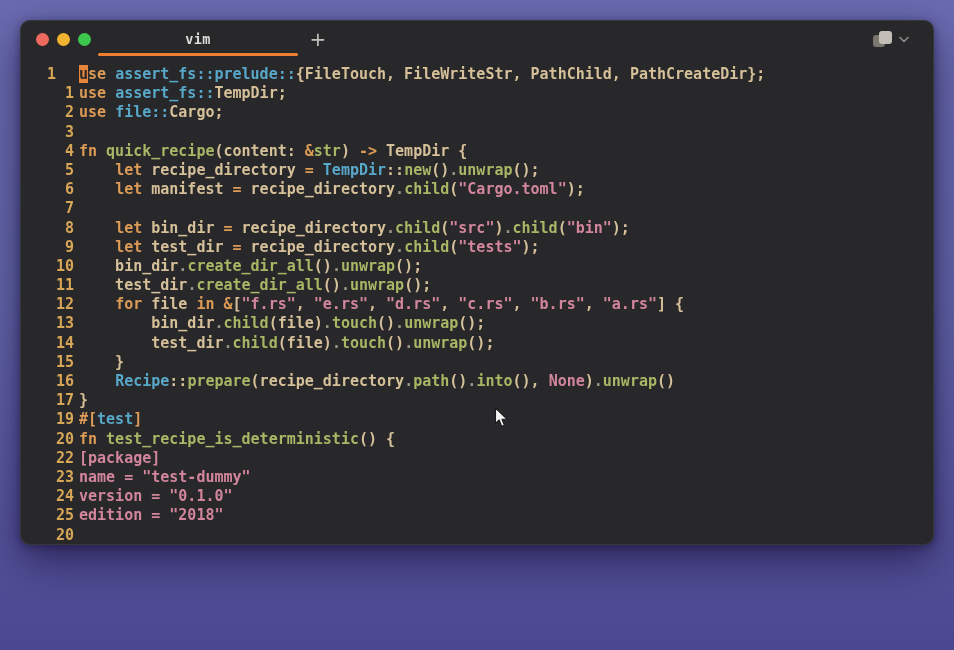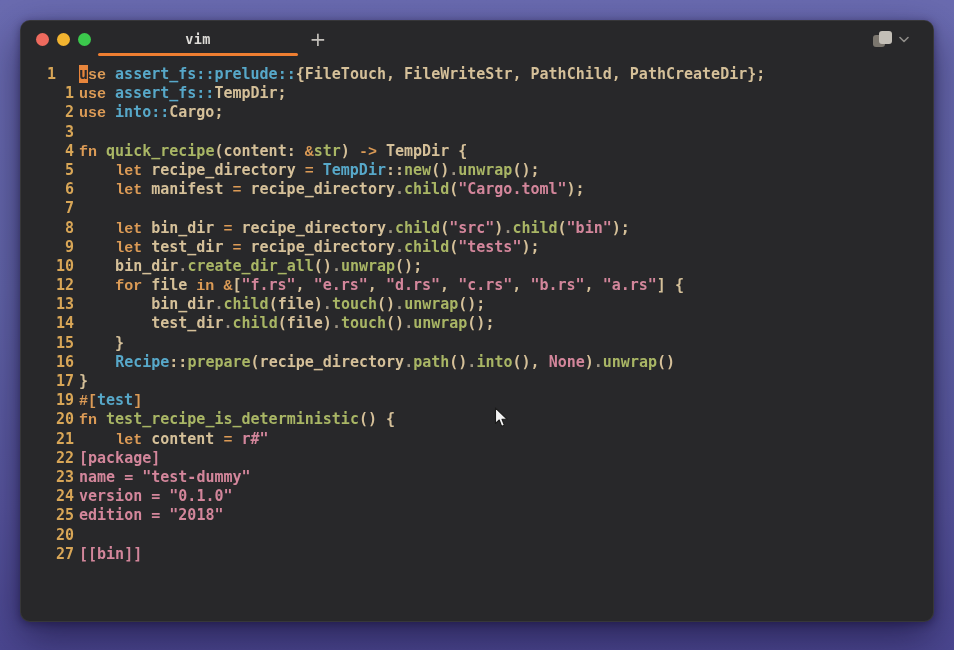--- a/index.html
+++ b/index.html
@@ -2,21 +2,21 @@
 <html style="--bg: #28282a; --fg: #d5c099; --num: #d8a657; --kw: #dc9b56; --cy: #57a8c9; --gn: #a9b665; --pk: #d3869b; --gy: #9d9484; --cursor: #e7853c; --accent: #ee7e31;"><head>
 <meta charset="utf-8">
 <style>
   html,body{margin:0;padding:0;}
   body{
     width:954px;height:650px;overflow:hidden;position:relative;
     background:linear-gradient(180deg,#6a6bb0 0%,#6265a9 45%,#57559d 78%,#4b4790 100%);
     font-family:"DejaVu Sans Mono", monospace;
   }
   .window{
-    position:absolute;left:20px;top:20px;width:914px;height:602px;
+    position:absolute;left:20px;top:20px;width:914px;height:525px;
     background:var(--bg,#28282a);border-radius:10px;overflow:hidden;
     box-shadow:0 16px 42px rgba(18,12,48,.6), 0 2px 8px rgba(18,12,48,.45);
     border:1px solid rgba(255,255,255,.07);
     box-sizing:border-box;
   }
   .tabbar{position:relative;height:36px;background:var(--bg,#28282a);}
   .traffic{position:absolute;left:15px;top:12px;display:flex;gap:8px;}
   .light{width:13px;height:13px;border-radius:50%;}
   .light.red{background:#ee6a5e;}
   .light.yellow{background:#f2b430;}
@@ -37,21 +37,21 @@
   }
   .topright{position:absolute;right:24px;top:9px;display:flex;align-items:center;gap:5px;}
   .term{
     padding:8px 0 0 26px;
     font-size:15px;font-weight:600;line-height:19.2px;color:var(--fg,#d5c099);
   }
   .row{display:flex;height:19.2px;white-space:pre;}
   .num{width:27px;flex:0 0 27px;text-align:right;margin-right:5px;color:var(--num,#d8a657);}
   .num.cur{text-align:left;}
   .code{white-space:pre;}
-  .seg-kw{color:var(--kw,#dc9b56);font-family:Liberation Mono, monospace;}
+  .seg-kw{color:var(--kw,#dc9b56);}
   .seg-cy{color:var(--cy,#57a8c9);}
   .seg-gn{color:var(--gn,#a9b665);}
   .seg-pk{color:var(--pk,#d3869b);}
   .seg-fg{color:var(--fg,#d5c099);}
   .seg-gy{color:var(--gy,#9d9484);}
   .seg-cur{background:var(--cursor,#e7853c);color:var(--bg,#28282a);}
   .cmdline{margin-left:-13px;height:19.2px;white-space:pre;color:var(--fg,#d5c099);}
   .pointer{position:absolute;left:494px;top:407px;width:15px;height:21px;z-index:5;}
 </style>
 </head>
@@ -76,38 +76,38 @@
       </svg>
       <svg width="10" height="7" viewBox="0 0 10 7">
         <polyline points="1,1.5 5,5.5 9,1.5" fill="none" stroke="#8f8d89" stroke-width="1.6" stroke-linecap="round" stroke-linejoin="round"></polyline>
       </svg>
     </div>
   </div>
   <div class="term">
     <div>
         <div class="row"><span class="num cur">1</span><span class="code"><span class="seg-cur">u</span><span class="seg-kw">se</span><span class="seg-fg"> </span><span class="seg-cy">assert_fs::prelude::</span><span class="seg-fg">{FileTouch, FileWriteStr, PathChild, PathCreateDir};</span></span></div>
         <div class="row"><span class="num">1</span><span class="code"><span class="seg-kw">use</span><span class="seg-fg"> </span><span class="seg-cy">assert_fs::</span><span class="seg-fg">TempDir;</span></span></div>
-        <div class="row"><span class="num">2</span><span class="code"><span class="seg-kw">use</span><span class="seg-fg"> </span><span class="seg-cy">into::</span><span class="seg-fg">Cargo;</span></span></div>
+        <div class="row"><span class="num">2</span><span class="code"><span class="seg-kw">use</span><span class="seg-fg"> </span><span class="seg-cy">file::</span><span class="seg-fg">Cargo;</span></span></div>
         <div class="row"><span class="num">3</span><span class="code"></span></div>
         <div class="row"><span class="num">4</span><span class="code"><span class="seg-kw">fn</span><span class="seg-fg"> </span><span class="seg-gn">quick_recipe</span><span class="seg-fg">(content: </span><span class="seg-kw">&amp;</span><span class="seg-gn">str</span><span class="seg-fg">) </span><span class="seg-kw">-&gt;</span><span class="seg-fg"> TempDir {</span></span></div>
         <div class="row"><span class="num">5</span><span class="code"><span class="seg-fg">    </span><span class="seg-kw">let</span><span class="seg-fg"> recipe_directory </span><span class="seg-kw">=</span><span class="seg-fg"> </span><span class="seg-cy">TempDir</span><span class="seg-fg">::</span><span class="seg-gn">new</span><span class="seg-fg">()</span><span class="seg-gy">.</span><span class="seg-gn">unwrap</span><span class="seg-fg">();</span></span></div>
         <div class="row"><span class="num">6</span><span class="code"><span class="seg-fg">    </span><span class="seg-kw">let</span><span class="seg-fg"> manifest </span><span class="seg-kw">=</span><span class="seg-fg"> recipe_directory</span><span class="seg-gy">.</span><span class="seg-gn">child</span><span class="seg-fg">(</span><span class="seg-pk">"Cargo.toml"</span><span class="seg-fg">);</span></span></div>
         <div class="row"><span class="num">7</span></div>
         <div class="row"><span class="num">8</span><span class="code"><span class="seg-fg">    </span><span class="seg-kw">let</span><span class="seg-fg"> bin_dir </span><span class="seg-kw">=</span><span class="seg-fg"> recipe_directory</span><span class="seg-gy">.</span><span class="seg-gn">child</span><span class="seg-fg">(</span><span class="seg-pk">"src"</span><span class="seg-fg">)</span><span class="seg-gy">.</span><span class="seg-gn">child</span><span class="seg-fg">(</span><span class="seg-pk">"bin"</span><span class="seg-fg">);</span></span></div>
         <div class="row"><span class="num">9</span><span class="code"><span class="seg-fg">    </span><span class="seg-kw">let</span><span class="seg-fg"> test_dir </span><span class="seg-kw">=</span><span class="seg-fg"> recipe_directory</span><span class="seg-gy">.</span><span class="seg-gn">child</span><span class="seg-fg">(</span><span class="seg-pk">"tests"</span><span class="seg-fg">);</span></span></div>
         <div class="row"><span class="num">10</span><span class="code"><span class="seg-fg">    bin_dir</span><span class="seg-gy">.</span><span class="seg-gn">create_dir_all</span><span class="seg-fg">()</span><span class="seg-gy">.</span><span class="seg-gn">unwrap</span><span class="seg-fg">();</span></span></div>
+        <div class="row"><span class="num">11</span><span class="code"><span class="seg-fg">    test_dir</span><span class="seg-gy">.</span><span class="seg-gn">create_dir_all</span><span class="seg-fg">()</span><span class="seg-gy">.</span><span class="seg-gn">unwrap</span><span class="seg-fg">();</span></span></div>
         <div class="row"><span class="num">12</span><span class="code"><span class="seg-fg">    </span><span class="seg-kw">for</span><span class="seg-fg"> file </span><span class="seg-kw">in</span><span class="seg-fg"> </span><span class="seg-kw">&amp;</span><span class="seg-fg">[</span><span class="seg-pk">"f.rs"</span><span class="seg-fg">, </span><span class="seg-pk">"e.rs"</span><span class="seg-fg">, </span><span class="seg-pk">"d.rs"</span><span class="seg-fg">, </span><span class="seg-pk">"c.rs"</span><span class="seg-fg">, </span><span class="seg-pk">"b.rs"</span><span class="seg-fg">, </span><span class="seg-pk">"a.rs"</span><span class="seg-fg">] {</span></span></div>
         <div class="row"><span class="num">13</span><span class="code"><span class="seg-fg">        bin_dir</span><span class="seg-gy">.</span><span class="seg-gn">child</span><span class="seg-fg">(file)</span><span class="seg-gy">.</span><span class="seg-gn">touch</span><span class="seg-fg">()</span><span class="seg-gy">.</span><span class="seg-gn">unwrap</span><span class="seg-fg">();</span></span></div>
         <div class="row"><span class="num">14</span><span class="code"><span class="seg-fg">        test_dir</span><span class="seg-gy">.</span><span class="seg-gn">child</span><span class="seg-fg">(file)</span><span class="seg-gy">.</span><span class="seg-gn">touch</span><span class="seg-fg">()</span><span class="seg-gy">.</span><span class="seg-gn">unwrap</span><span class="seg-fg">();</span></span></div>
         <div class="row"><span class="num">15</span><span class="code"><span class="seg-fg">    }</span></span></div>
         <div class="row"><span class="num">16</span><span class="code"><span class="seg-fg">    </span><span class="seg-cy">Recipe</span><span class="seg-fg">::</span><span class="seg-gn">prepare</span><span class="seg-fg">(recipe_directory</span><span class="seg-gy">.</span><span class="seg-gn">path</span><span class="seg-fg">()</span><span class="seg-gy">.</span><span class="seg-gn">into</span><span class="seg-fg">(), </span><span class="seg-pk">None</span><span class="seg-fg">)</span><span class="seg-gy">.</span><span class="seg-gn">unwrap</span><span class="seg-fg">()</span></span></div>
         <div class="row"><span class="num">17</span><span class="code"><span class="seg-fg">}</span></span></div>
         <div class="row"><span class="num">19</span><span class="code"><span class="seg-kw">#[</span><span class="seg-cy">test</span><span class="seg-kw">]</span></span></div>
         <div class="row"><span class="num">20</span><span class="code"><span class="seg-kw">fn</span><span class="seg-fg"> </span><span class="seg-gn">test_recipe_is_deterministic</span><span class="seg-fg">() {</span></span></div>
-        <div class="row"><span class="num">21</span><span class="code"><span class="seg-fg">    </span><span class="seg-kw">let</span><span class="seg-fg"> content </span><span class="seg-kw">=</span><span class="seg-fg"> </span><span class="seg-pk">r#"</span></span></div>
         <div class="row"><span class="num">22</span><span class="code"><span class="seg-pk">[package]</span></span></div>
         <div class="row"><span class="num">23</span><span class="code"><span class="seg-pk">name = "test-dummy"</span></span></div>
         <div class="row"><span class="num">24</span><span class="code"><span class="seg-pk">version = "0.1.0"</span></span></div>
         <div class="row"><span class="num">25</span><span class="code"><span class="seg-pk">edition = "2018"</span></span></div>
         <div class="row"><span class="num">20</span><span class="code"></span></div>
         <div class="row"><span class="num">27</span><span class="code"><span class="seg-pk">[[bin]]</span></span></div>
       </div>
   </div>
 </div>
 

